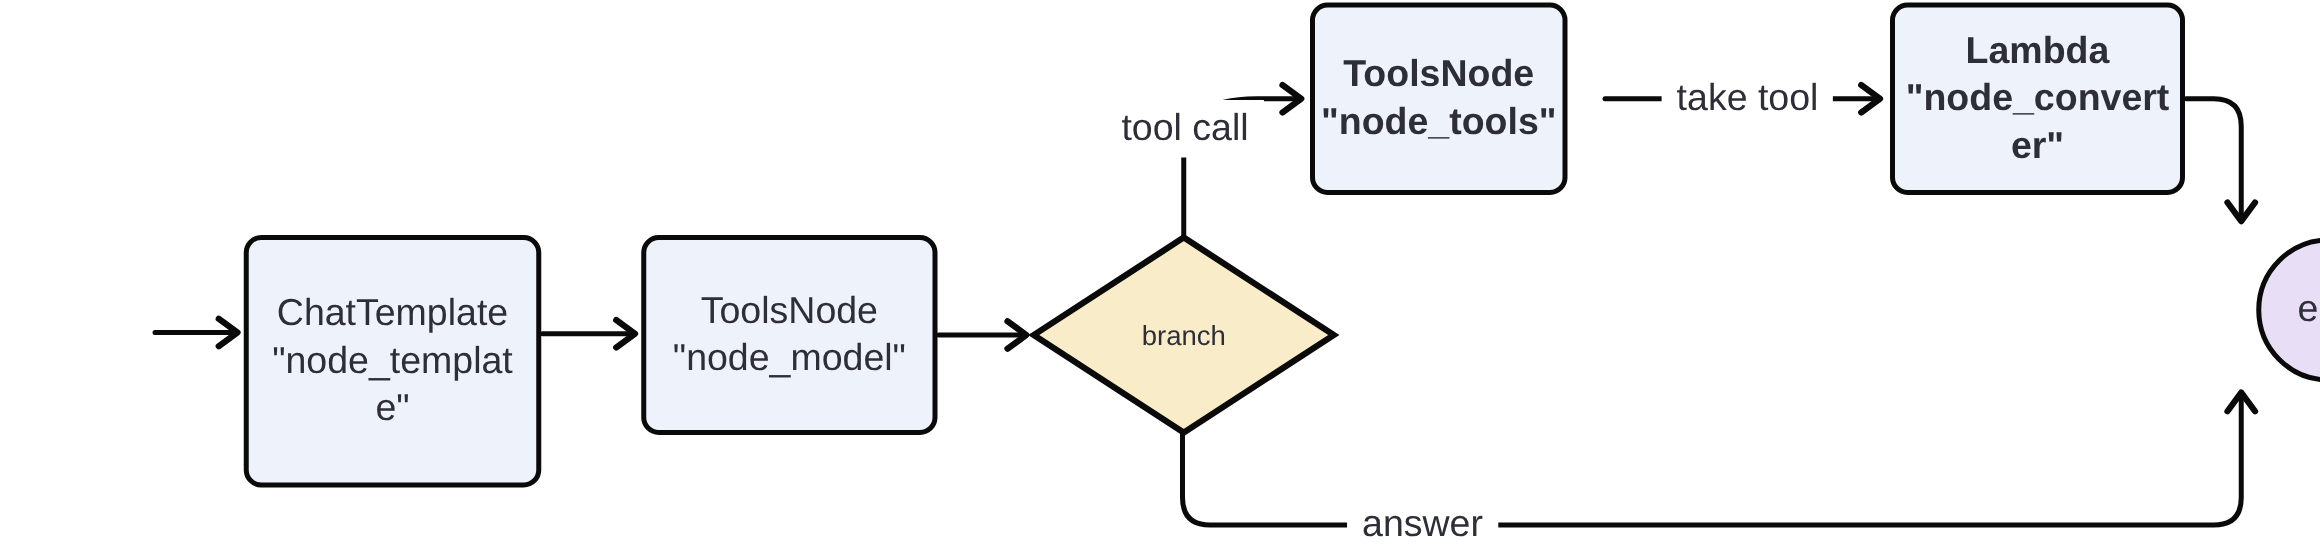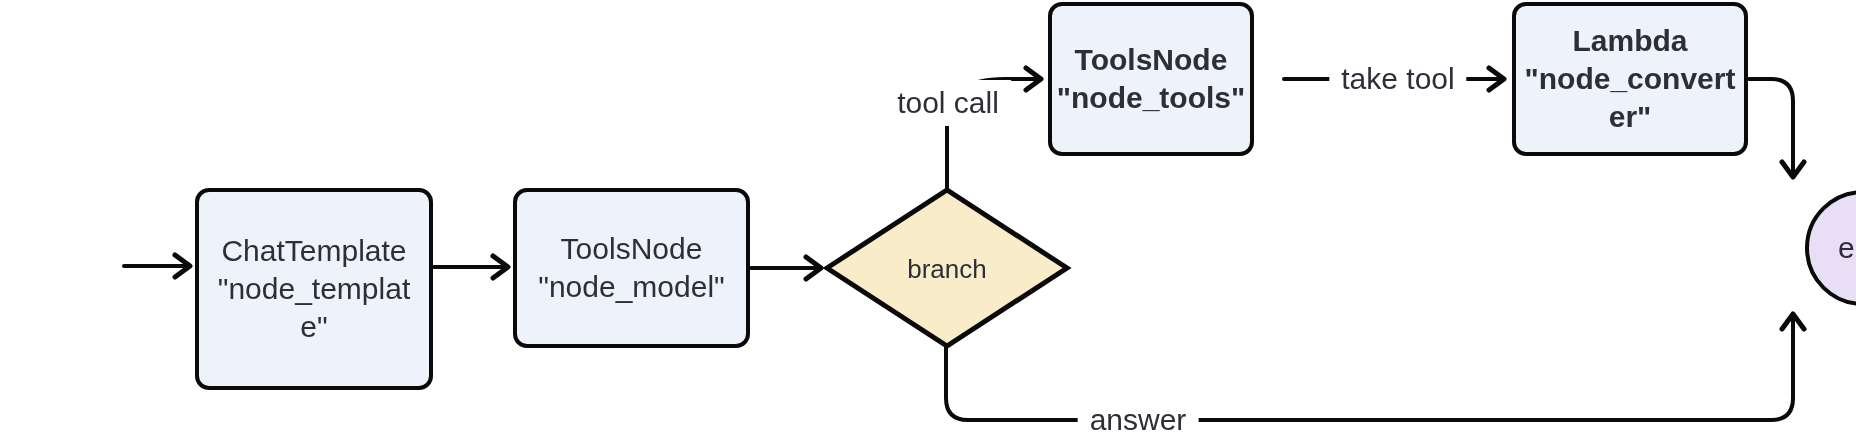--- a/index.html
+++ b/index.html
@@ -52,21 +52,21 @@
     border-radius: 14px;
   }
   .circle-node {
     background: #E8DFF7;
     border: 4px solid #0a0a0a;
     border-radius: 50%;
   }
   .decision-label {
     position: absolute;
     transform: translate(-50%, -50%);
-    font-size: 26px;
+    font-size: 22px;
   }
   .edge-label {
     position: absolute;
     transform: translate(-50%, -50%);
     background: #ffffff;
     padding: 6px 12px;
     font-size: 30px;
     line-height: 34px;
     white-space: nowrap;
   }

